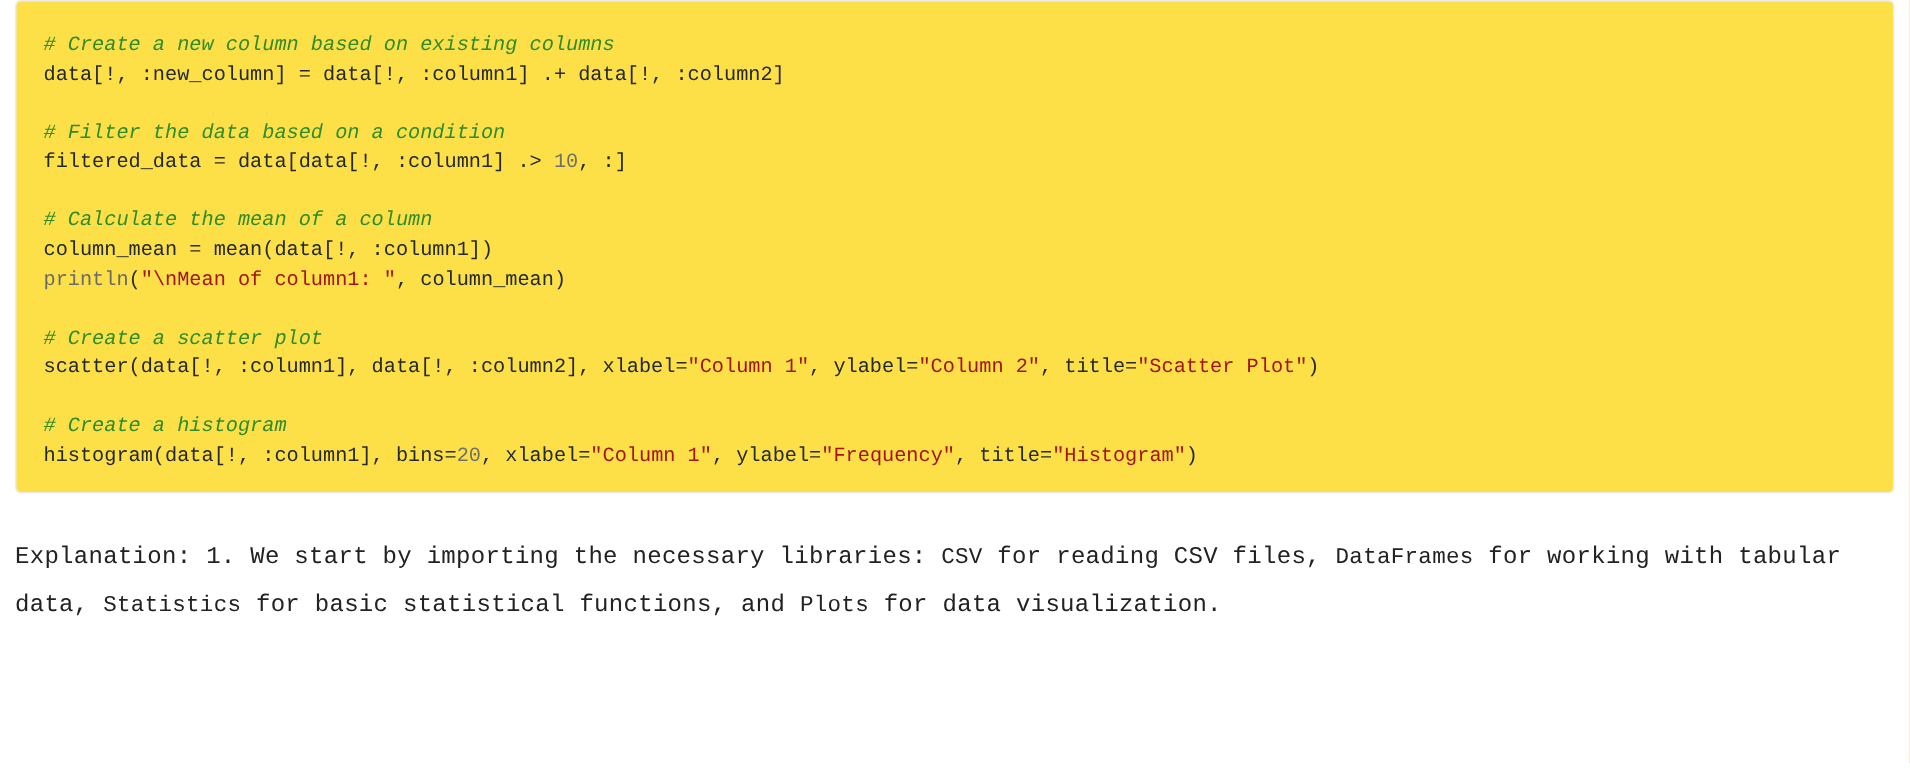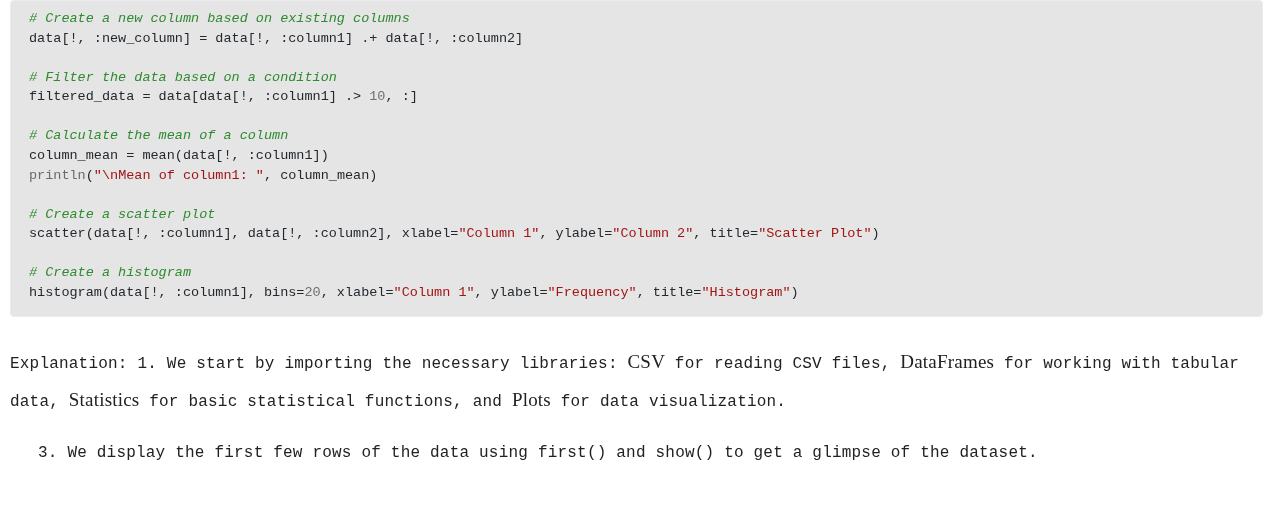--- a/index.html
+++ b/index.html
@@ -5,46 +5,46 @@
   * { margin: 0; padding: 0; box-sizing: border-box; }
   body {
     font-family: -apple-system, BlinkMacSystemFont, "Segoe UI", Helvetica, Arial, sans-serif;
     font-size: 15px;
     background: #fff;
     color: #24292f;
     width: 1273px;
     padding: 0;
   }
   .code-block {
-    background: #e5e5e5;
+    background: #fde047;
     border: 1px solid #eaecef;
     border-radius: 4px;
-    padding: 8px 18px 14px 18px;
+    padding: 20px 18px 14px 18px;
     margin: 0 10px 26px 10px;
     font-family: ui-monospace, SFMono-Regular, "SF Mono", Menlo, Consolas, "Liberation Mono", monospace;
     font-size: 13.5px;
     line-height: 1.45;
     white-space: pre;
     overflow-x: auto;
   }
   .cm { color: #2e8b2e; font-style: italic; } 
   .num { color: #6f6f6f; }
   .str { color: #a31515; }
   .fn { color: #6a6a6a; }
   .prose {
     font-family: ui-monospace, SFMono-Regular, "SF Mono", Menlo, Consolas, "Liberation Mono", monospace;
     font-size: 16px;
     line-height: 2.0;
     color: #222;
     padding: 0 10px;
     letter-spacing: 0.2px;
   }
   .prose .code-inline {
-    font-family: Liberation Serif, serif;
-    font-size: 19px;
+    font-family: Liberation Mono, monospace;
+    font-size: 15px;
   }
   ol.expl-list {
     list-style: none;
     padding: 0 10px 0 38px;
     margin-top: 18px;
   }
   ol.expl-list li {
     font-family: ui-monospace, SFMono-Regular, "SF Mono", Menlo, Consolas, "Liberation Mono", monospace;
     font-size: 16px;
     line-height: 2.0;
@@ -72,15 +72,14 @@
 <span>scatter(data[!, :column1], data[!, :column2], xlabel=</span><span class="str">"Column 1"</span><span>, ylabel=</span><span class="str">"Column 2"</span><span>, title=</span><span class="str">"Scatter Plot"</span><span>)</span>
 
 <span class="cm"># Create a histogram</span>
 <span>histogram(data[!, :column1], bins=</span><span class="num">20</span><span>, xlabel=</span><span class="str">"Column 1"</span><span>, ylabel=</span><span class="str">"Frequency"</span><span>, title=</span><span class="str">"Histogram"</span><span>)</span></div>
 
 <div class="prose">
 <span>Explanation: 1. We start by importing the necessary libraries: </span><span class="code-inline">CSV</span><span> for reading CSV files, </span><span class="code-inline">DataFrames</span><span> for working with tabular data, </span><span class="code-inline">Statistics</span><span> for basic statistical functions, and </span><span class="code-inline">Plots</span><span> for data visualization.</span>
 </div>
 
 <ol class="expl-list">
-  <li><span>3. We display the first few rows of the data using </span><span class="code-inline">first()</span><span> and </span><span class="code-inline">show()</span><span> to get a glimpse of the dataset.</span></li>
 
 </ol>
 
 </body></html>

